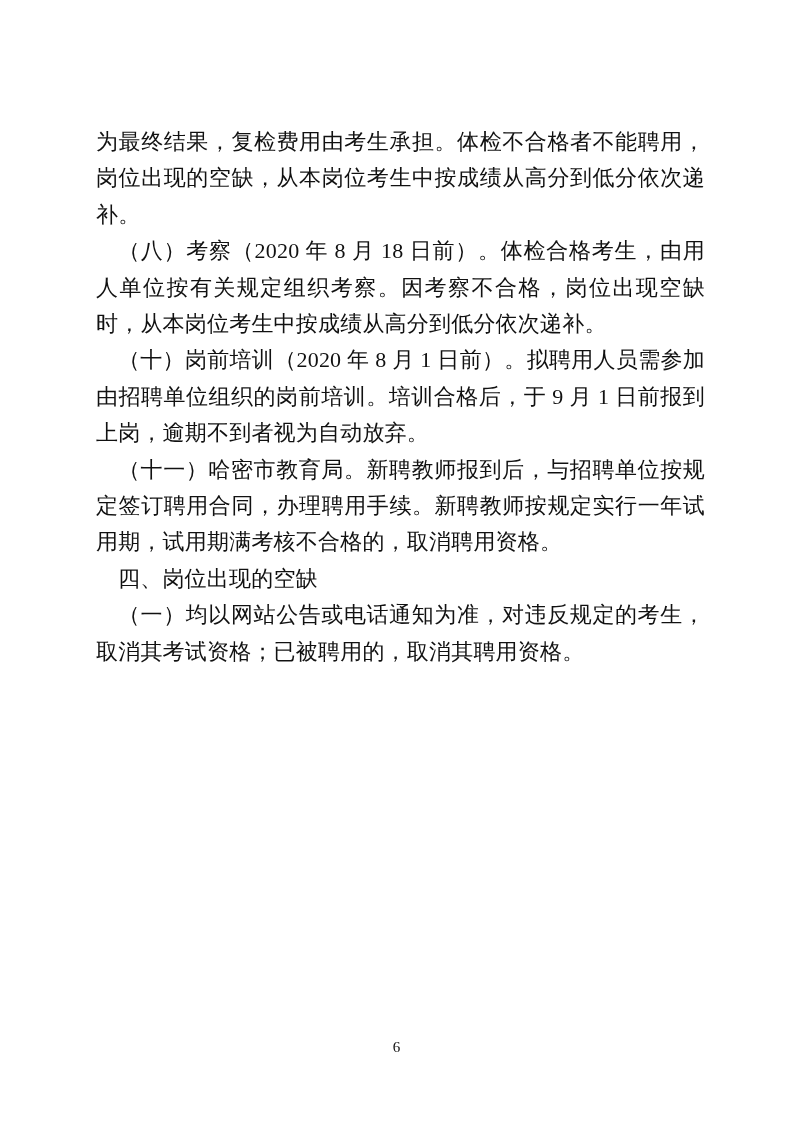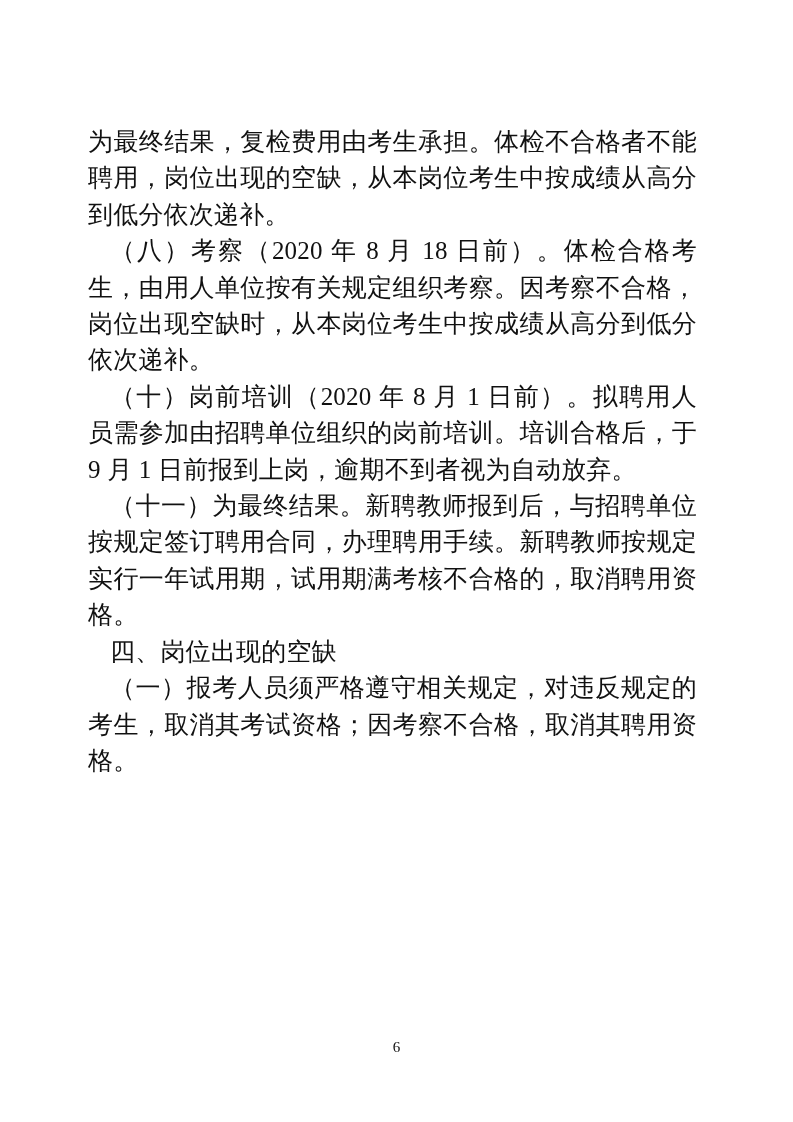--- a/index.html
+++ b/index.html
@@ -11,24 +11,24 @@
     position: relative;
     width: 793px;
     height: 1122px;
     background: #ffffff;
     color: #111111;
     font-family: "Liberation Serif", "DejaVu Serif", serif;
     overflow: hidden;
   }
   .content {
     position: absolute;
-    left: 88px;
+    left: 96px;
     top: 124px;
     width: 609px;
-    font-size: 25px;
+    font-size: 22px;
     line-height: 36.4px;
     text-align: justify;
     letter-spacing: 0.2px;
   }
   .para {
     margin: 0;
     padding: 0;
     text-indent: 22px;
     word-break: break-word;
   }
@@ -55,25 +55,25 @@
 <div class="page">
   <div class="content">
 
     <p class="para no-indent"><span>为最终结果，复检费用由考生承担。体检不合格者不能聘用，岗位出现的空缺，从本岗位考生中按成绩从高分到低分依次递补。</span></p>
 
     <p class="para"><span class="seg-bold">（八）考察（2020 年 8 月 18 日前）。</span><span>体检合格考生，由用人单位按有关规定组织考察。因考察不合格，岗位出现空缺时，从本岗位考生中按成绩从高分到低分依次递补。</span></p>
 
 
     <p class="para"><span class="seg-bold">（十）岗前培训（2020 年 8 月 1 日前）。</span><span>拟聘用人员需参加由招聘单位组织的岗前培训。培训合格后，于 9 月 1 日前报到上岗，逾期不到者视为自动放弃。</span></p>
 
-    <p class="para"><span class="seg-bold">（十一）为最终结果。</span><span>新聘教师报到后，与招聘单位按规定签订聘用合同，办理聘用手续。新聘教师按规定实行一年试用期，试用期满考核不合格的，取消聘用资格。</span></p>
+    <p class="para"><span class="seg-bold">（十一）哈密市教育局。</span><span>新聘教师报到后，与招聘单位按规定签订聘用合同，办理聘用手续。新聘教师按规定实行一年试用期，试用期满考核不合格的，取消聘用资格。</span></p>
 
     <p class="para"><span class="seg-bold">四、岗位出现的空缺</span></p>
 
-    <p class="para"><span>（一）报考人员须严格遵守相关规定，对违反规定的考生，取消其考试资格；因考察不合格，取消其聘用资格。</span></p>
+    <p class="para"><span>（一）均以网站公告或电话通知为准，对违反规定的考生，取消其考试资格；已被聘用的，取消其聘用资格。</span></p>
 
 
 
 
   </div>
 
   <div class="page-number">6</div>
 </div>
 
 </body></html>

